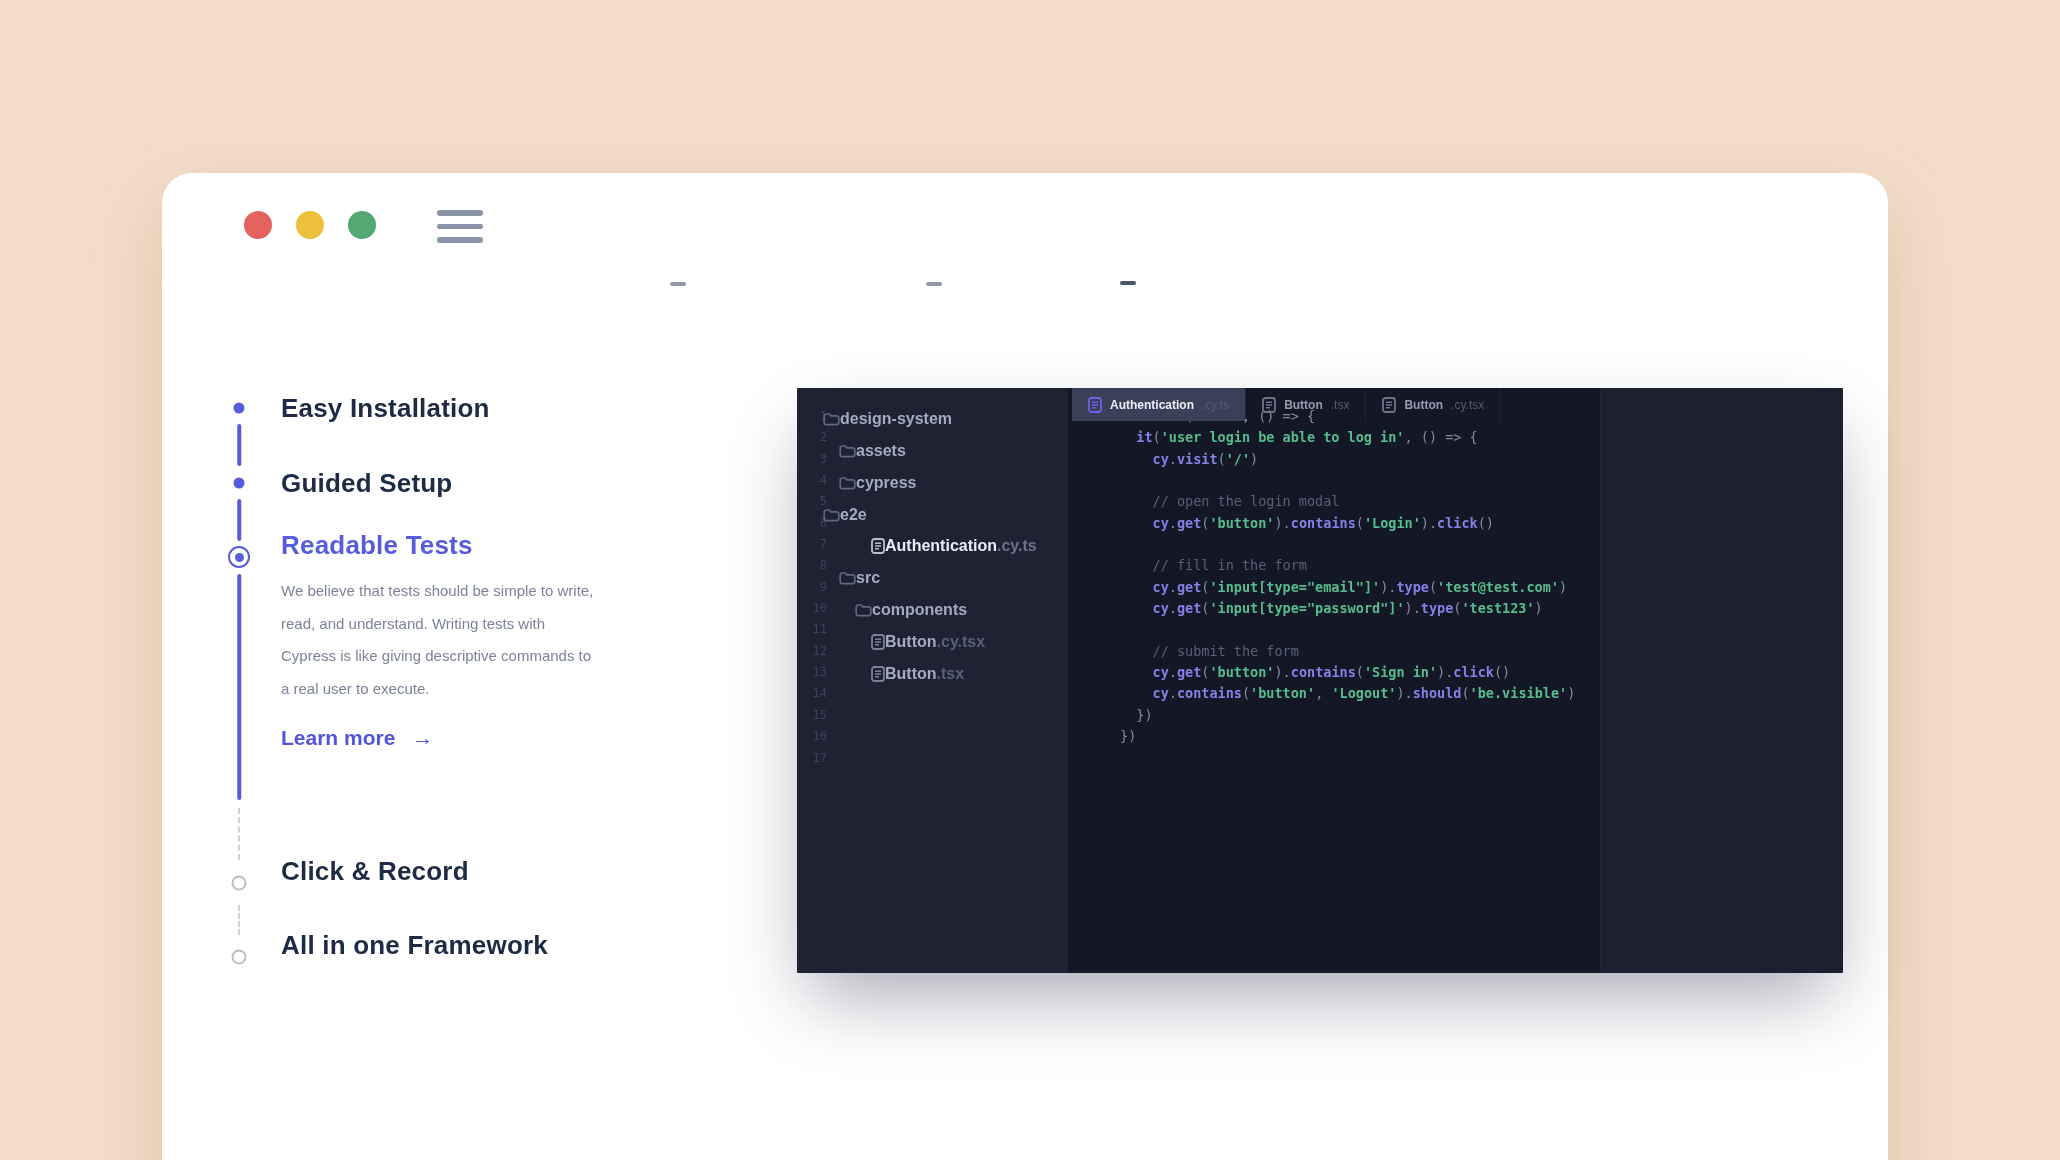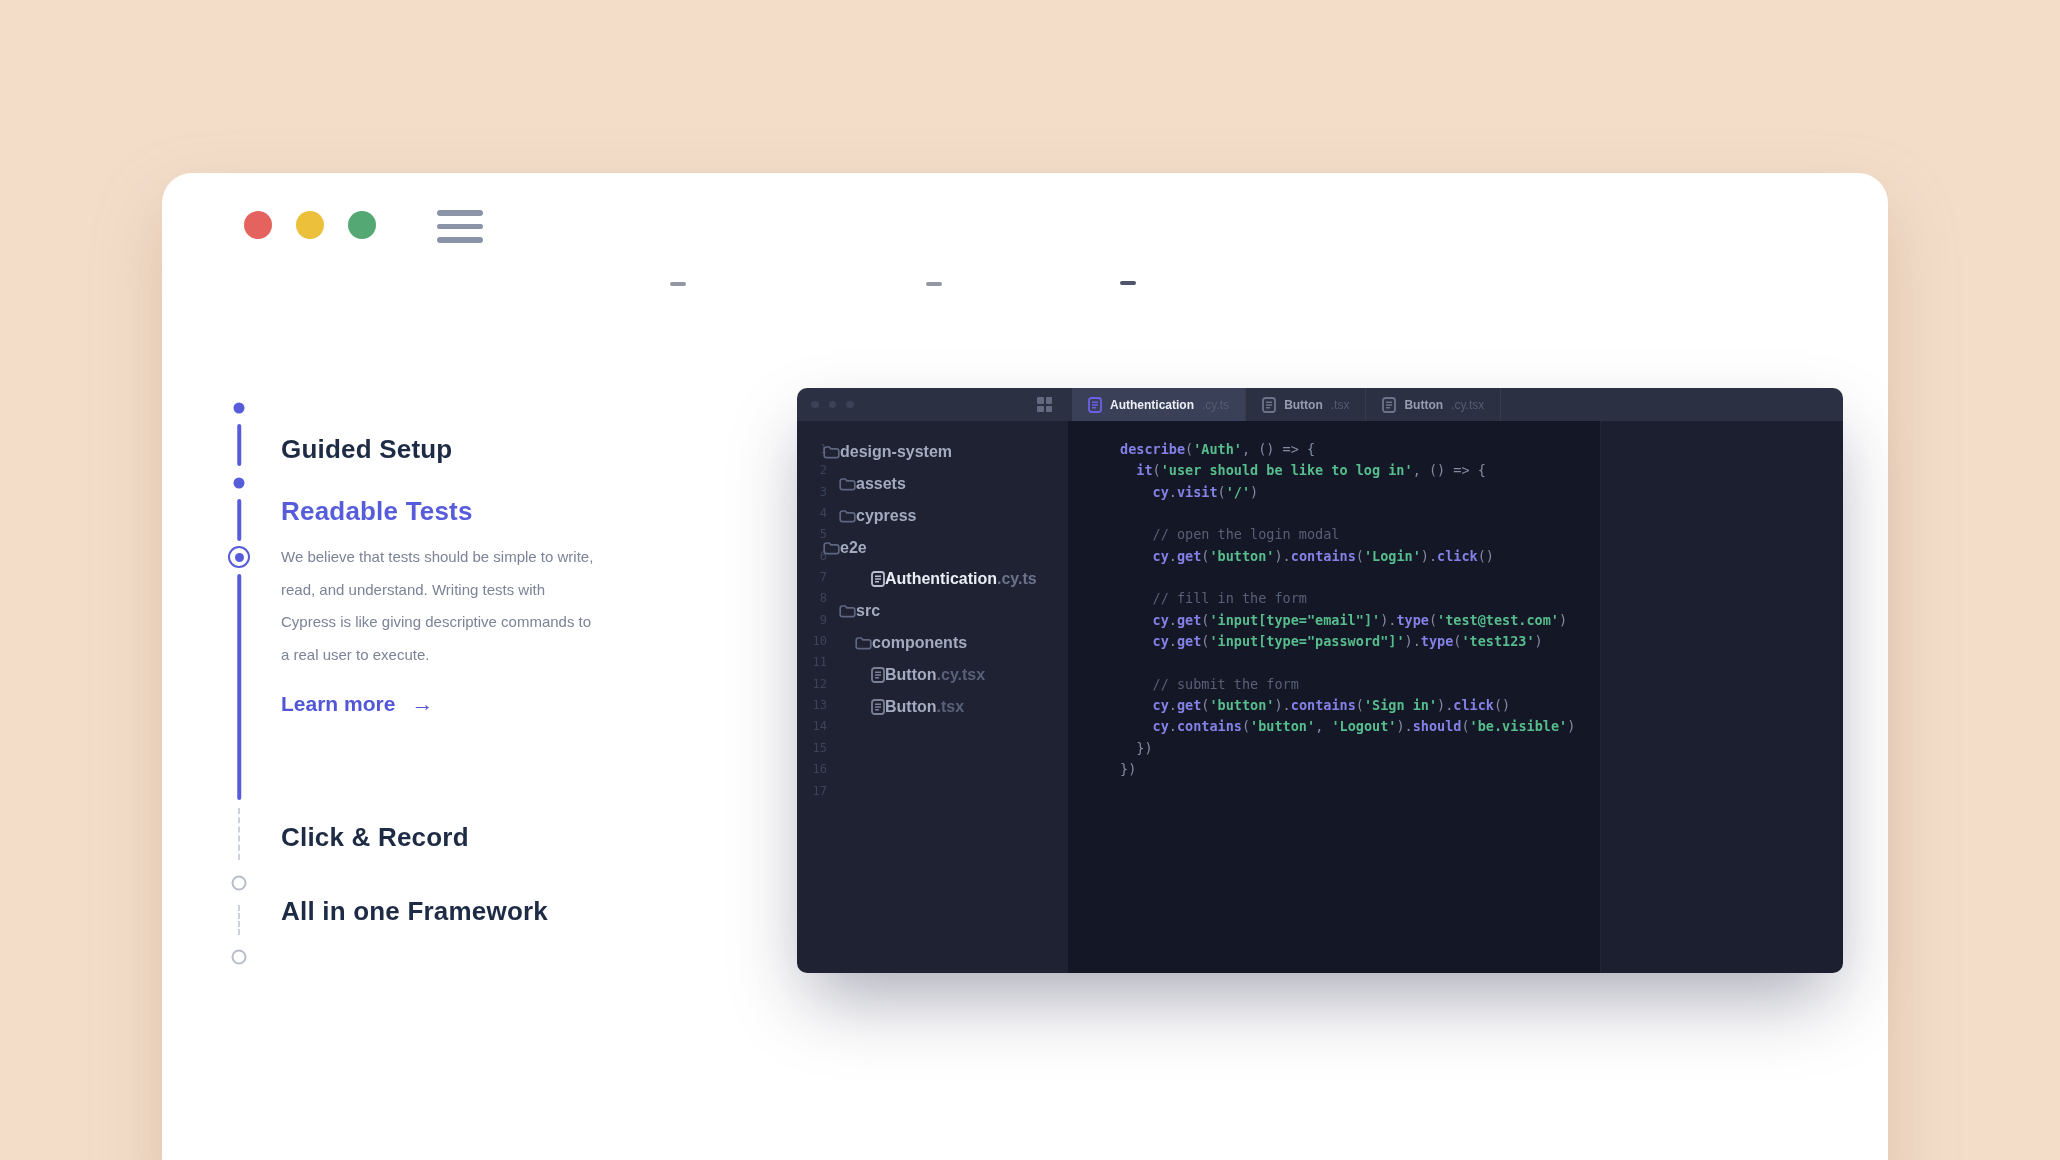--- a/index.html
+++ b/index.html
@@ -38,22 +38,22 @@
   .f-label{height:34px;display:flex;align-items:center;font-size:26px;font-weight:700;
     color:var(--title,#1e2b45);letter-spacing:.2px;cursor:pointer;white-space:nowrap}
   .f-label.state-active{color:var(--accent)}
   .i1{margin-top:41px}.i2{margin-top:28px}.i3{margin-top:99px}.i4{margin-top:40px}
   .f-desc{margin-top:13px;font-size:15px;color:var(--body-text,#7b8397);line-height:32.5px;white-space:nowrap}
   .f-link{margin-top:16px;height:34px;display:flex;align-items:center;gap:16px;
     font-size:21px;font-weight:700;color:var(--link,#5156d8);cursor:pointer}
   .f-link .arr{font-size:22px;font-weight:700}
 
   
-  .editor{position:absolute;left:635px;top:215px;width:1046px;height:585px;border-radius:10px;
-    overflow:hidden;box-shadow:0 34px 70px -12px rgba(25,30,60,.38);display:flex;flex-direction:column}
+  .editor{position:absolute;left:635px;top:215px;width:1046px;height:585px;border-radius:1px;
+    overflow:hidden;box-shadow:0 34px 70px -12px rgba(25,30,60,.38);display:flex;}
   .ed-header{height:33px;background:var(--editor-header,#2b3042);position:relative;flex:0 0 auto}
   .win-dots{position:absolute;left:14px;top:0;height:100%;display:flex;align-items:center;gap:10px}
   .win-dots i{width:7.5px;height:7.5px;border-radius:50%;background:#3c4256}
   .grid-icon{position:absolute;left:240px;top:9px;width:15px;height:15px;display:grid;
     grid-template-columns:6.5px 6.5px;grid-template-rows:6.5px 6.5px;gap:2px}
   .grid-icon i{background:#636a80;border-radius:1px}
   .tabs{position:absolute;left:275px;top:0;height:100%;display:flex}
   .tab{display:flex;align-items:center;gap:8px;padding:0 16px;font-size:12px;white-space:nowrap}
   .tab + .tab{border-left:1px solid rgba(255,255,255,.06)}
   .tab:last-child{border-right:1px solid rgba(255,255,255,.06)}
@@ -113,20 +113,21 @@
         <div class="tl-m m1 mk-done"></div>
         <div class="tl-m m2 mk-active">
           <i></i>
         </div>
         <div class="tl-m m3 mk-upcoming"></div>
         <div class="tl-m m4 mk-upcoming"></div>
       </div>
   </div>
 
   <section class="features" id="feature-items">
+      <div class="f-label i0 state-done">Easy Installation</div>
       <div class="f-label i1 state-done">Guided Setup</div>
       <div class="f-label i2 state-active">Readable Tests</div>
       <div class="f-desc">
         <div class="f-desc-line">We believe that tests should be simple to write,</div>
         <div class="f-desc-line">read, and understand. Writing tests with</div>
         <div class="f-desc-line">Cypress is like giving descriptive commands to</div>
         <div class="f-desc-line">a real user to execute.</div>
       </div>
       <div class="f-link">
         <span>Learn more</span>
@@ -255,21 +256,21 @@
                 <rect x="1" y="1" width="12" height="14" rx="2.5" fill="none" stroke="#7a8196" stroke-width="1.8"></rect>
                 <path d="M4 5.2h6M4 8h6M4 10.8h4" stroke="#7a8196" stroke-width="1.4" fill="none"></path>
               </svg>
               <span class="lbl">Button</span>
               <span class="ext">.tsx</span>
             </div>
           </div>
       </div>
       <div class="code-panel" id="code">
           <div class="cl"><span class="tk-k">describe</span><span class="tk-p">(</span><span class="tk-s">'Auth'</span><span class="tk-p">, () =&gt; {</span></div>
-          <div class="cl"><span class="tk-p">  </span><span class="tk-k">it</span><span class="tk-p">(</span><span class="tk-s">'user should be like to log in'</span><span class="tk-p">, () =&gt; {</span></div>
+          <div class="cl"><span class="tk-p">  </span><span class="tk-k">it</span><span class="tk-p">(</span><span class="tk-s">'user login be able to log in'</span><span class="tk-p">, () =&gt; {</span></div>
           <div class="cl"><span class="tk-p">    </span><span class="tk-k">cy</span><span class="tk-p">.</span><span class="tk-k">visit</span><span class="tk-p">(</span><span class="tk-s">'/'</span><span class="tk-p">)</span></div>
           <div class="cl">&nbsp;</div>
           <div class="cl"><span class="tk-c">    // open the login modal</span></div>
           <div class="cl"><span class="tk-p">    </span><span class="tk-k">cy</span><span class="tk-p">.</span><span class="tk-k">get</span><span class="tk-p">(</span><span class="tk-s">'button'</span><span class="tk-p">).</span><span class="tk-k">contains</span><span class="tk-p">(</span><span class="tk-s">'Login'</span><span class="tk-p">).</span><span class="tk-k">click</span><span class="tk-p">()</span></div>
           <div class="cl">&nbsp;</div>
           <div class="cl"><span class="tk-c">    // fill in the form</span></div>
           <div class="cl"><span class="tk-p">    </span><span class="tk-k">cy</span><span class="tk-p">.</span><span class="tk-k">get</span><span class="tk-p">(</span><span class="tk-s">'input[type="email"]'</span><span class="tk-p">).</span><span class="tk-k">type</span><span class="tk-p">(</span><span class="tk-s">'test@test.com'</span><span class="tk-p">)</span></div>
           <div class="cl"><span class="tk-p">    </span><span class="tk-k">cy</span><span class="tk-p">.</span><span class="tk-k">get</span><span class="tk-p">(</span><span class="tk-s">'input[type="password"]'</span><span class="tk-p">).</span><span class="tk-k">type</span><span class="tk-p">(</span><span class="tk-s">'test123'</span><span class="tk-p">)</span></div>
           <div class="cl">&nbsp;</div>
           <div class="cl"><span class="tk-c">    // submit the form</span></div>

